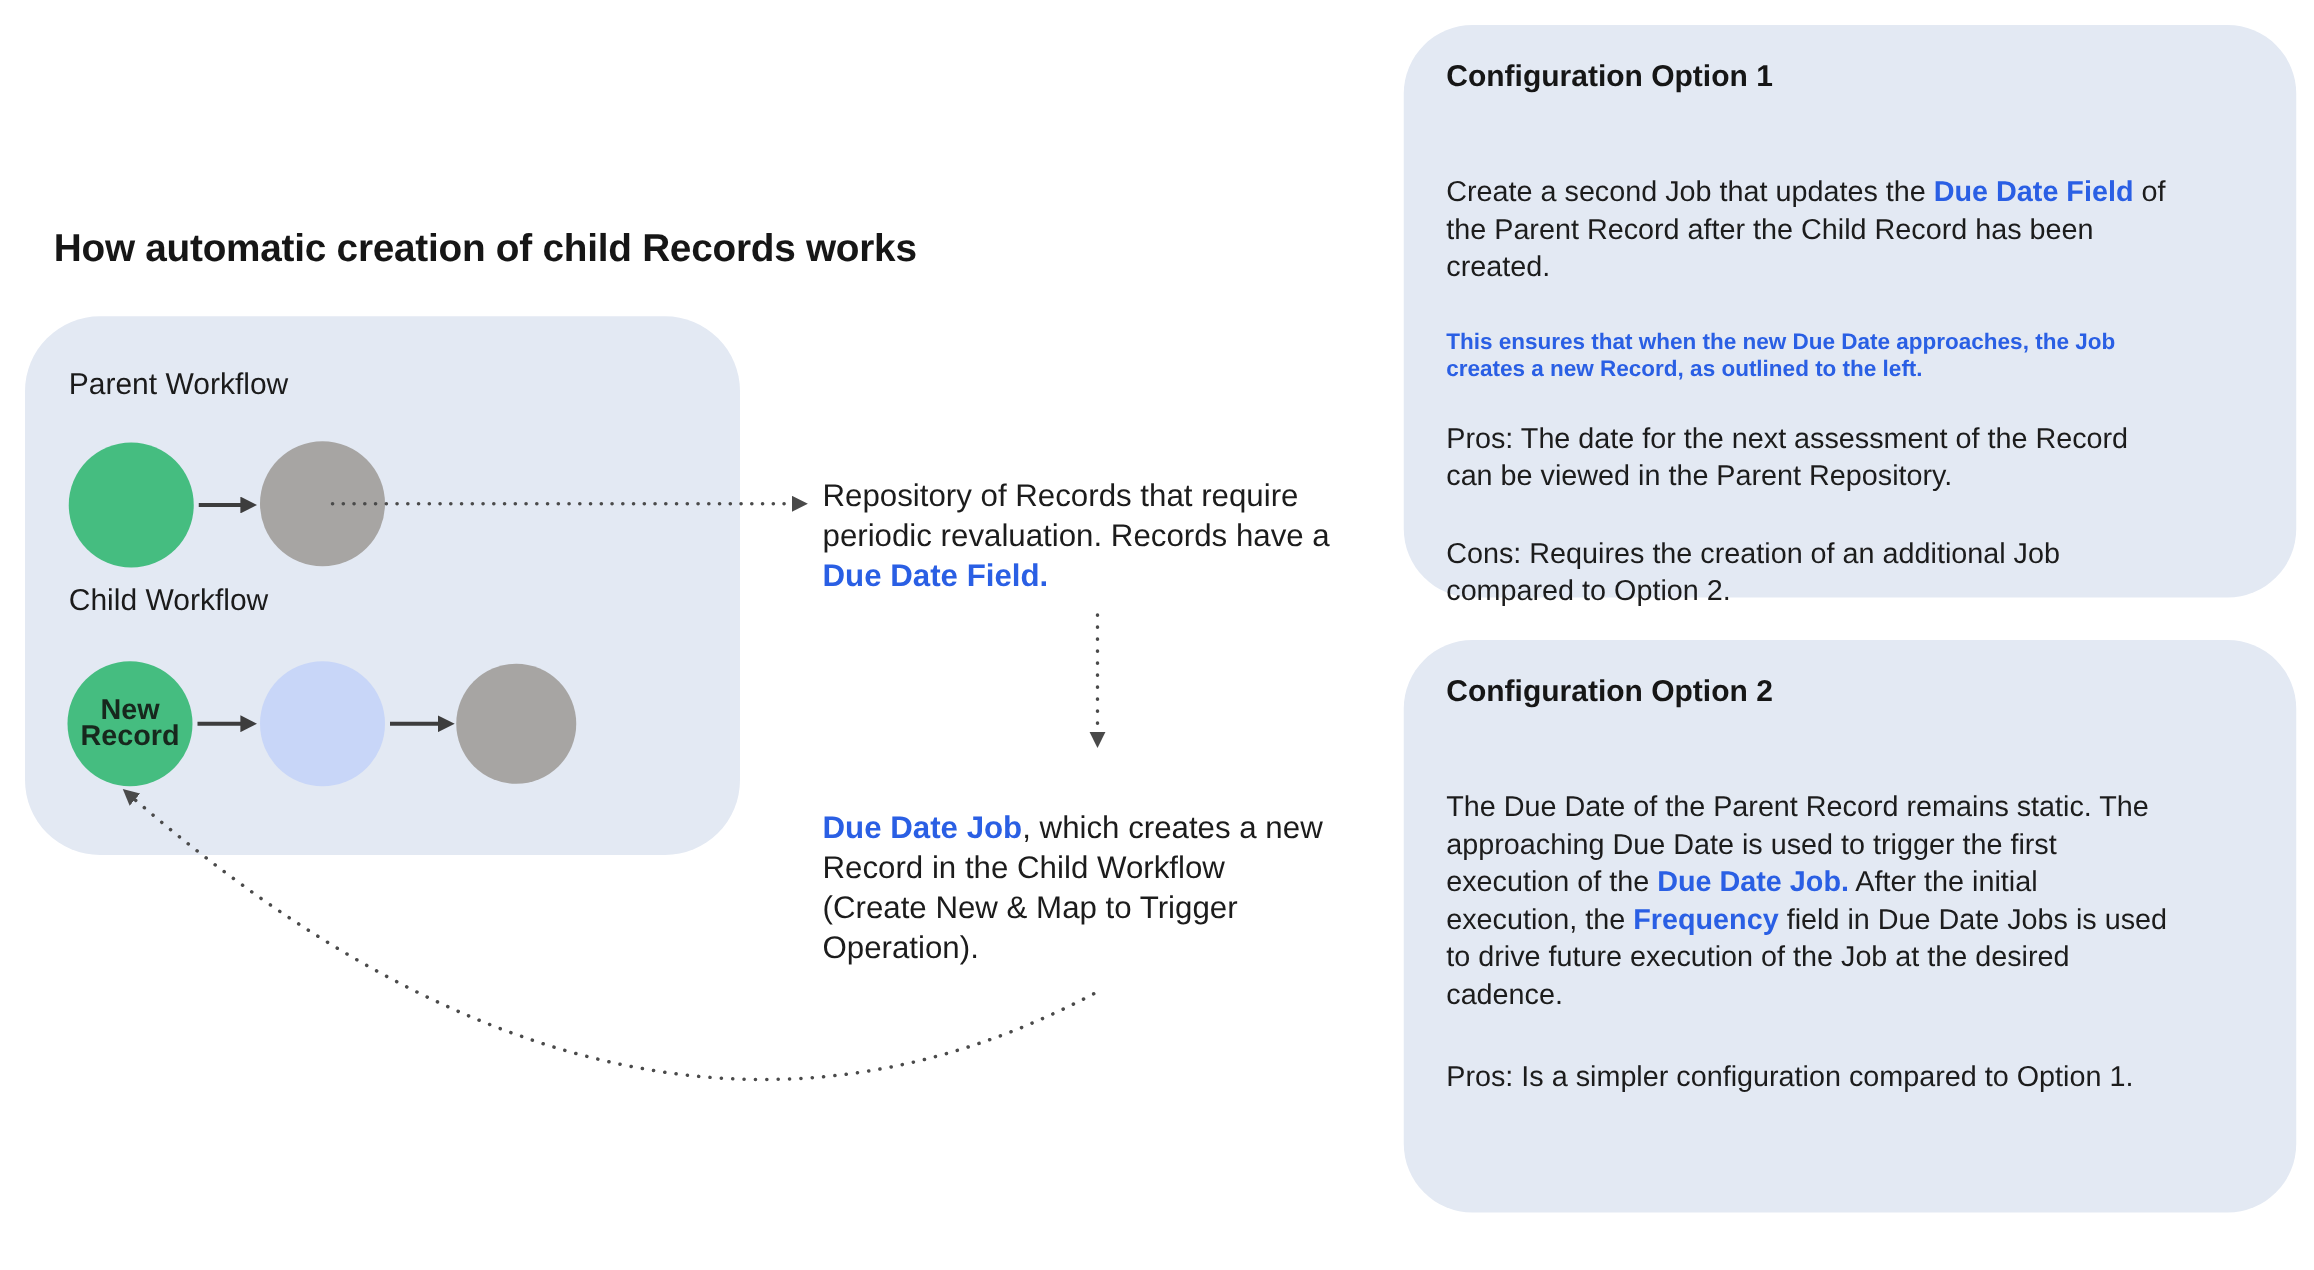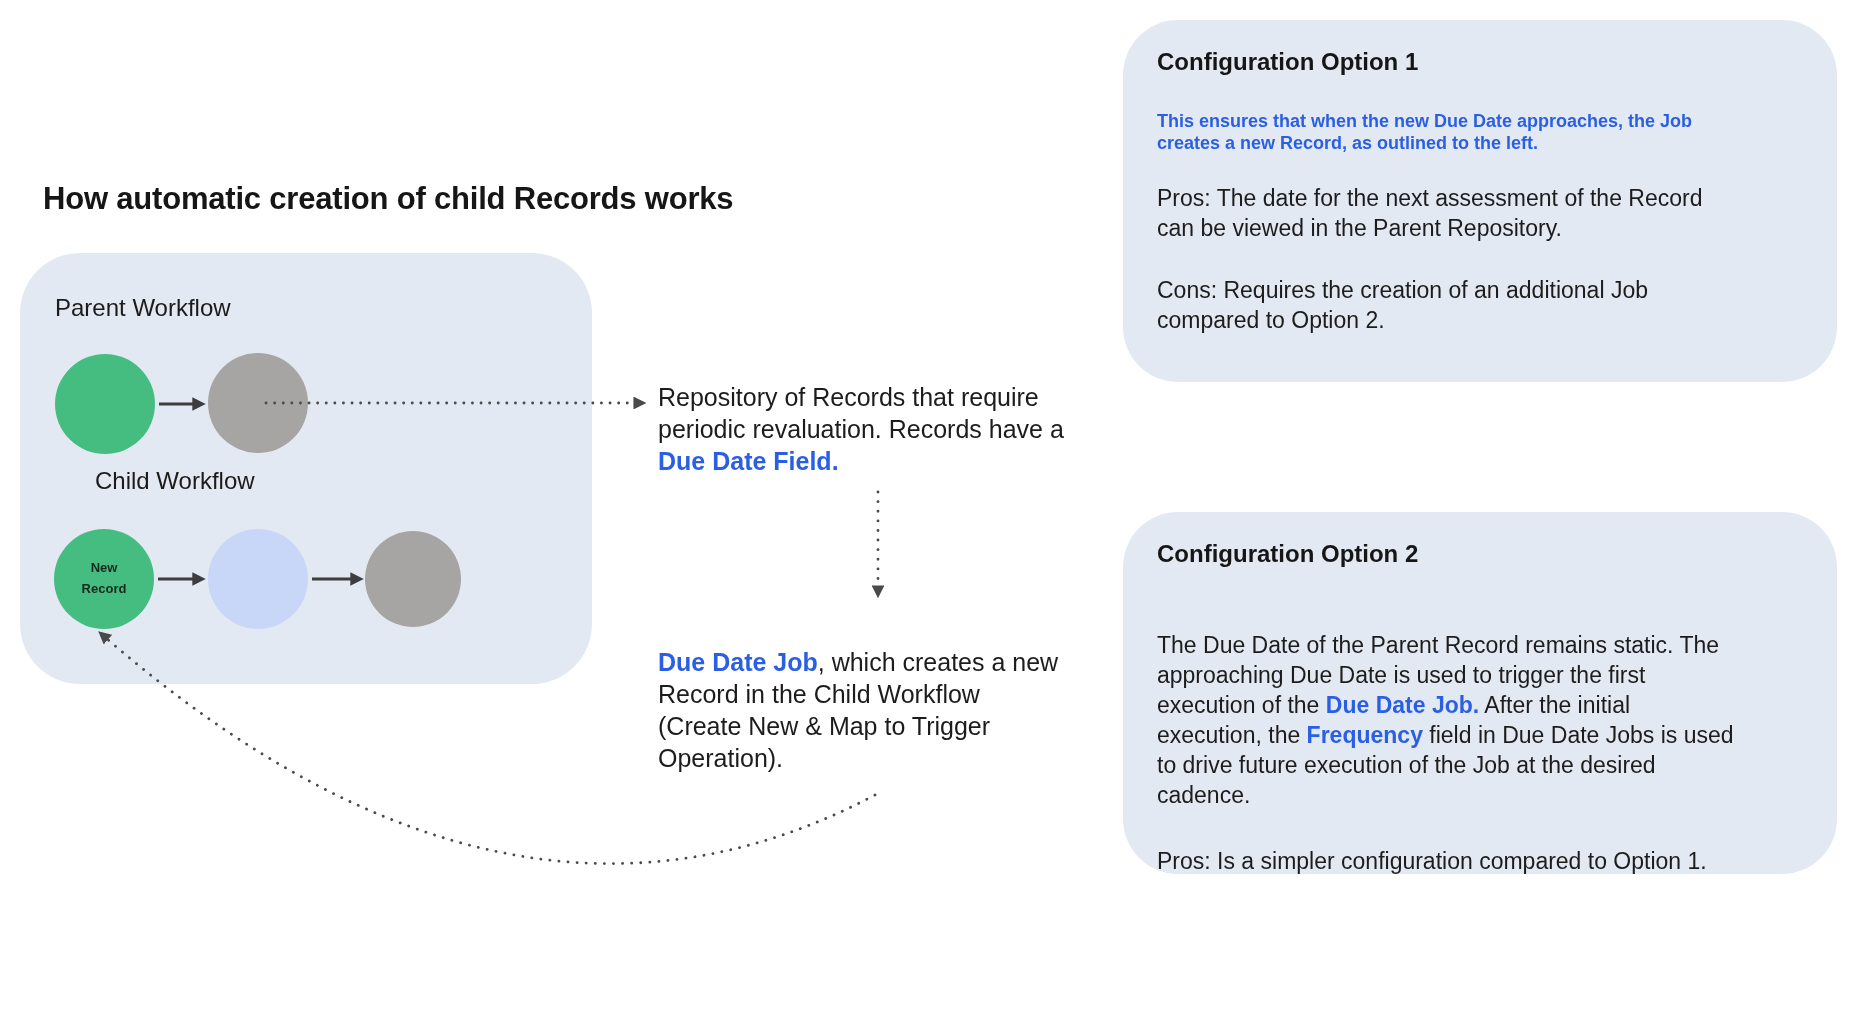--- a/index.html
+++ b/index.html
@@ -39,28 +39,28 @@
     pointer-events: none;
   }
   .wf-label {
     position: absolute;
     font-size: 24px;
     font-weight: normal;
     color: #1b1b1b;
     white-space: nowrap;
   }
   .wf-label.parent { left: 55px; top: 294px; }
-  .wf-label.child  { left: 55px; top: 467px; margin-left: 40px; }
+  .wf-label.child  { left: 55px; top: 467px; }
   .new-record-label {
     position: absolute;
     left: 44px;
     top: 557px;
     width: 120px;
     text-align: center;
-    font-size: 13px;
+    font-size: 23px;
     font-weight: bold;
     line-height: 21px;
     color: #17281d;
     white-space: pre-line;
   }
   .note {
     position: absolute;
     left: 658px;
     width: 520px;
     font-size: 25px;
@@ -68,21 +68,21 @@
     color: #1c1c1c;
     white-space: pre-line;
   }
   .note.note-repo { top: 349px; }
   .note.note-trigger { top: 614px; }
   .blue { color: #2a5fe4; font-weight: bold; }
   .card {
     position: absolute;
     left: 1123px;
     width: 714px;
-    height: 362px;
+    height: 458px;
     background: #e3e9f3;
     border-radius: 55px;
     box-sizing: border-box;
     padding: 28px 24px 0 34px;
   }
   .card.card-1 { top: 20px; }
   .card.card-2 { top: 512px; }
   .card h2 {
     margin: 0;
     font-size: 24px;
@@ -160,20 +160,25 @@
 
   <div class="note note-trigger">
     <span class="blue">Due Date Job</span><span>, which creates a new
 Record in the Child Workflow
 (Create New &amp; Map to Trigger
 Operation).</span>
   </div>
 
   <section class="card card-1">
     <h2>Configuration Option 1</h2>
+    <p class="body-para">
+      <span>Create a second Job that updates the </span><span class="blue">Due Date Field</span><span> of
+the Parent Record after the Child Record has been
+created.</span>
+    </p>
     <p class="blue-note">This ensures that when the new Due Date approaches, the Job
 creates a new Record, as outlined to the left.</p>
     <p class="pros-para">Pros: The date for the next assessment of the Record
 can be viewed in the Parent Repository.</p>
     <p class="cons-para">Cons: Requires the creation of an additional Job
 compared to Option 2.</p>
   </section>
 
   <section class="card card-2">
     <h2>Configuration Option 2</h2>

